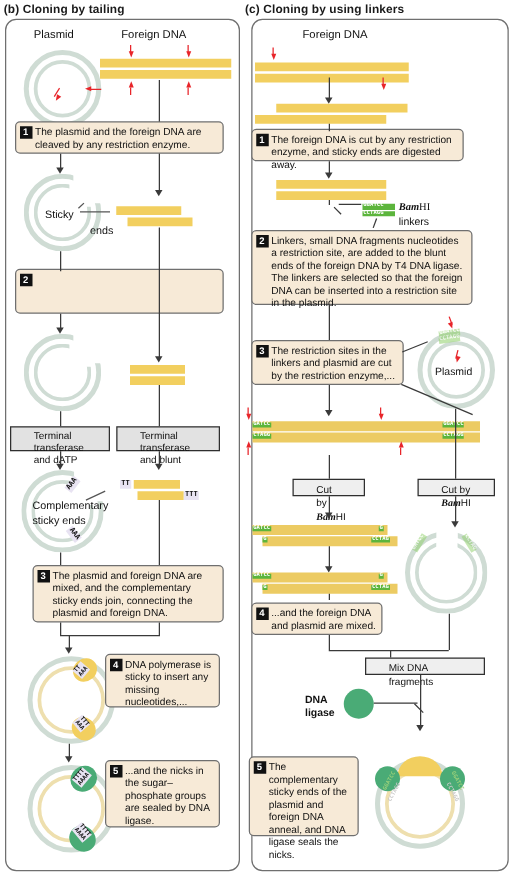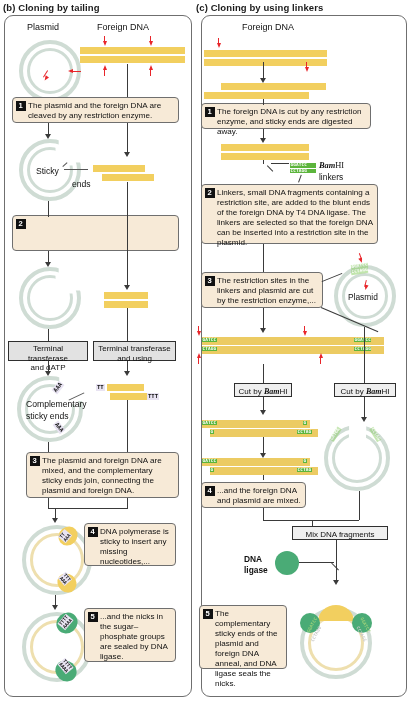--- a/index.html
+++ b/index.html
@@ -48,22 +48,22 @@
 
   
   .callout{position:absolute;background:#f7ead7;border:1px solid #6f6f6f;
     border-radius:4px;box-sizing:border-box;padding:3px 4px 3px 15px;
     font-size:8.1px;line-height:1.24;color:#111;}
   .stepnum{position:absolute;left:2.5px;top:3px;width:10px;height:10px;background:#111;
     color:#fff;font-size:7.6px;font-weight:bold;line-height:10px;text-align:center;}
 
   
   .pbox{position:absolute;background:#e2e2e2;border:1px solid #2f2f2f;
-    box-sizing:border-box;font-size:8px;line-height:1.2;text-align:center;
-    padding:2px 3px;color:#111;}
+    box-sizing:border-box;font-size:8px;line-height:1.2;text-align:left;
+    padding:2px 18px;color:#111;}
   .pbox-w{background:#efefef;}
 
   
   .seq{position:absolute;background:#5cb53c;color:#fff;font-weight:bold;
     font-family:"DejaVu Sans Mono",monospace;font-size:4.4px;line-height:4.6px;
     letter-spacing:.1px;padding:0 .5px;white-space:nowrap;}
   .seq-pale{background:#8fd06a;}
 
   
   .tail{position:absolute;background:#e8e3f2;color:#111;font-weight:bold;
@@ -142,21 +142,21 @@
 
   <div class="ln vline" style="left:48px;top:329px;height:13px;"></div>
   <div class="ln vline" style="left:127px;top:308px;height:34px;"></div>
 
   <div class="pbox" style="left:8px;top:341px;width:80px;height:20px;">
     <div>Terminal transferase</div>
     <div>and dATP</div>
   </div>
   <div class="pbox" style="left:93px;top:341px;width:83px;height:20px;">
     <div>Terminal transferase</div>
-    <div>and using</div>
+    <div>and blunt</div>
   </div>
 
   <div class="ln vline" style="left:48px;top:361px;height:12px;"></div>
   <div class="arrowhead" style="left:44.6px;top:371px;"></div>
   <div class="ln vline" style="left:127px;top:361px;height:12px;"></div>
   <div class="arrowhead" style="left:123.6px;top:371px;"></div>
 
   <div class="ring ring-outer" style="left:17px;top:376px;width:66px;height:66px;clip-path:polygon(0 0,64% 0,64% 38%,100% 38%,100% 100%,0 100%);"></div>
   <div class="ring ring-inner" style="left:25px;top:384px;width:50px;height:50px;clip-path:polygon(0 0,62% 0,62% 40%,100% 40%,100% 100%,0 100%);"></div>
   <div class="tail rot" style="left:52px;top:384px;transform:rotate(-52deg);">AAA</div>
@@ -244,21 +244,21 @@
   <div class="seq" style="left:94px;top:163px;width:25px;">GGATCC</div>
   <div class="seq" style="left:94px;top:168.5px;width:25px;">CCTAGG</div>
   <div class="lbl lbl-serif" style="left:123px;top:161px;font-style:italic;font-weight:bold;font-size:8.4px;"><span>Bam</span><span style="font-style:normal;font-weight:normal;">HI</span></div>
   <div class="lbl" style="left:123px;top:172px;font-size:8.4px;">linkers</div>
   <div class="ln hline" style="left:75px;top:163px;width:18px;"></div>
   <div class="ln hline" style="left:70px;top:168px;width:8px;transform:rotate(45deg);"></div>
   <div class="ln hline" style="left:100px;top:178px;width:8px;transform:rotate(-70deg);"></div>
 
   <div class="callout" style="left:5px;top:184px;width:177px;height:60px;">
     <span class="stepnum">2</span>
-    <span>Linkers, small DNA fragments containing a restriction site, are added to the blunt ends of the foreign DNA by T4 DNA ligase. The linkers are selected so that the foreign DNA can be inserted into a restriction site in the plasmid.</span>
+    <span>Linkers, small DNA fragments nucleotides a restriction site, are added to the blunt ends of the foreign DNA by T4 DNA ligase. The linkers are selected so that the foreign DNA can be inserted into a restriction site in the plasmid.</span>
   </div>
   <div class="ln vline" style="left:67px;top:160px;height:4px;"></div>
   <div class="ln vline" style="left:67px;top:244px;height:28px;"></div>
 
   <div class="callout" style="left:5px;top:272px;width:122px;height:36px;">
     <span class="stepnum">3</span>
     <span>The restriction sites in the linkers and plasmid are cut by the restriction enzyme,...</span>
   </div>
 
   <div class="ring ring-outer" style="left:138px;top:265px;width:62px;height:62px;"></div>

